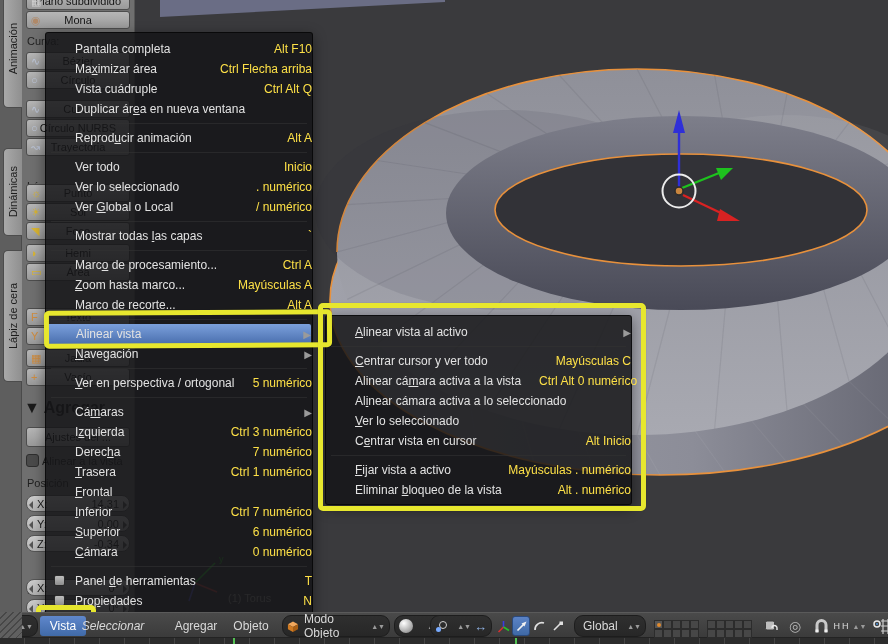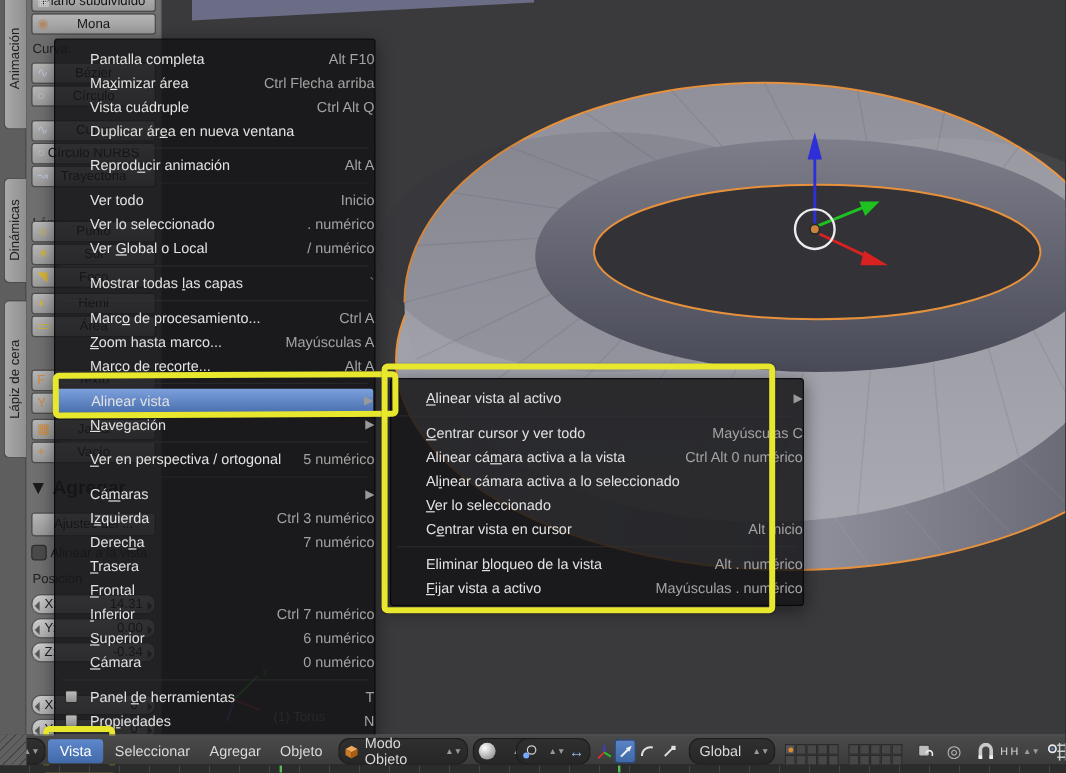--- a/index.html
+++ b/index.html
@@ -32,21 +32,21 @@
   
   #viewport{position:absolute;left:135px;top:0;width:753px;height:612px;background:#3a3a3d;}
   #objinfo{position:absolute;left:93px;top:592px;color:#8f8f8f;font-size:11px;}
 
   
   .menu{position:absolute;background:rgba(21,21,23,0.85);border:1px solid rgba(0,0,0,0.65);
         border-radius:3px;box-shadow:0 4px 14px rgba(0,0,0,0.45);padding:6px 0 4px 0;}
   .mrow{position:relative;height:20px;display:flex;align-items:center;padding:0 0 0 29px;
         color:#e2e2e2;font-size:12px;white-space:nowrap;}
   .mrow .lab{flex:0 0 auto;}
-  .mrow .sc{flex:1 1 auto;text-align:right;color:#a3a3a3;padding-left:18px;}
+  .mrow .sc{flex:1 1 auto;text-align:right;color:#fde047;padding-left:18px;}
   .mrow .arr{flex:1 1 auto;text-align:right;color:#9a9a9a;font-size:10px;}
   .mrow.hl{background:linear-gradient(#7ba0dc,#4a6fae);border-radius:2px;margin:0 1px;}
   .mrow .mchk{position:absolute;left:8px;top:4px;width:11px;height:11px;border-radius:2px;
               background:linear-gradient(#bdbdbd,#8e8e8e);border:1px solid #2a2a2a;}
   .msep{height:1px;margin:4px 5px;background:rgba(0,0,0,0.55);border-bottom:1px solid rgba(255,255,255,0.12);}
   .mrow u{text-decoration:underline;}
 
   
   .ybox{position:absolute;border:5px solid #e7e72e;border-radius:5px;box-shadow:0 0 1px rgba(0,0,0,.3);}
 
@@ -358,20 +358,21 @@
       <div class="mrow">
         <span class="lab">I<u>z</u>quierda</span>
         <span class="sc">Ctrl 3 numérico</span>
       </div>
       <div class="mrow">
         <span class="lab">Derec<u>h</u>a</span>
         <span class="sc">7 numérico</span>
       </div>
       <div class="mrow">
         <span class="lab"><u>T</u>rasera</span>
+        <span class="sc">Ctrl 1 numérico</span>
       </div>
       <div class="mrow">
         <span class="lab"><u>F</u>rontal</span>
       </div>
       <div class="mrow">
         <span class="lab"><u>I</u>nferior</span>
         <span class="sc">Ctrl 7 numérico</span>
       </div>
       <div class="mrow">
         <span class="lab"><u>S</u>uperior</span>
@@ -387,21 +388,21 @@
         <span class="lab">Panel <u>d</u>e herramientas</span>
         <span class="sc">T</span>
       </div>
       <div class="mrow">
         <span class="mchk"></span>
         <span class="lab">Pro<u>p</u>iedades</span>
         <span class="sc">N</span>
       </div>
     </div>
 
-  <div id="alignmenu" class="menu" style="left:325px;top:315px;width:345px;">
+  <div id="alignmenu" class="menu" style="left:325px;top:315px;width:307px;">
       <div class="mrow">
         <span class="lab"><u>A</u>linear vista al activo</span>
         <span class="arr">▶</span>
       </div>
       <div class="msep"></div>
       <div class="mrow">
         <span class="lab"><u>C</u>entrar cursor y ver todo</span>
         <span class="sc">Mayúsculas C</span>
       </div>
       <div class="mrow">
@@ -415,46 +416,46 @@
       <div class="mrow">
         <span class="lab"><u>V</u>er lo seleccionado</span>
         <span class="sc"></span>
       </div>
       <div class="mrow">
         <span class="lab">C<u>e</u>ntrar vista en cursor</span>
         <span class="sc">Alt Inicio</span>
       </div>
       <div class="msep"></div>
       <div class="mrow">
+        <span class="lab"><u>F</u>ijar vista a activo</span>
+        <span class="sc">Mayúsculas . numérico</span>
+      </div>
+      <div class="mrow">
         <span class="lab">Eliminar <u>b</u>loqueo de la vista</span>
         <span class="sc">Alt . numérico</span>
-      </div>
-      <div class="mrow">
-        <span class="lab"><u>F</u>ijar vista a activo</span>
-        <span class="sc">Mayúsculas . numérico</span>
       </div>
     </div>
 
   <div class="ybox" style="left:44px;top:310px;width:288px;height:38px;transform:rotate(-0.3deg);"></div>
   <div class="ybox" style="left:318px;top:303px;width:328px;height:208px;"></div>
   <div class="ybox" style="left:36px;top:605px;width:60px;height:40px;"></div>
 
   <div id="hbar">
 
     <div class="dd" style="left:4px;width:34px;">
       <svg width="13" height="13" viewBox="0 0 13 13">
         <polygon points="6.5,1 12,4 6.5,7 1,4" fill="#f0f0f0"></polygon>
         <polygon points="1,4 6.5,7 6.5,12.5 1,9.5" fill="#b8b8b8"></polygon>
         <polygon points="12,4 6.5,7 6.5,12.5 12,9.5" fill="#888"></polygon>
       </svg>
       <span class="updn">▲▼</span>
     </div>
     <div id="hmenus">
         <div class="hmenu active" style="left: 40px; width: 46px;">Vista</div>
-        <div class="hmenu" style="left: 93px; width: 68px;">Seleccionar</div>
+        <div class="hmenu" style="left: 79px; width: 68px; font-style: italic;">Seleccionar</div>
         <div class="hmenu" style="left: 170px; width: 52px;">Agregar</div>
         <div class="hmenu" style="left: 228px; width: 46px;">Objeto</div>
       </div>
 
     <div class="dd" style="left:282px;width:108px;">
       <svg width="13" height="13" viewBox="0 0 13 13">
         <polygon points="6.5,1 12,4 6.5,7 1,4" fill="#f2a85c"></polygon>
         <polygon points="1,4 6.5,7 6.5,12.5 1,9.5" fill="#cf7a22"></polygon>
         <polygon points="12,4 6.5,7 6.5,12.5 12,9.5" fill="#a85e14"></polygon>
       </svg>

